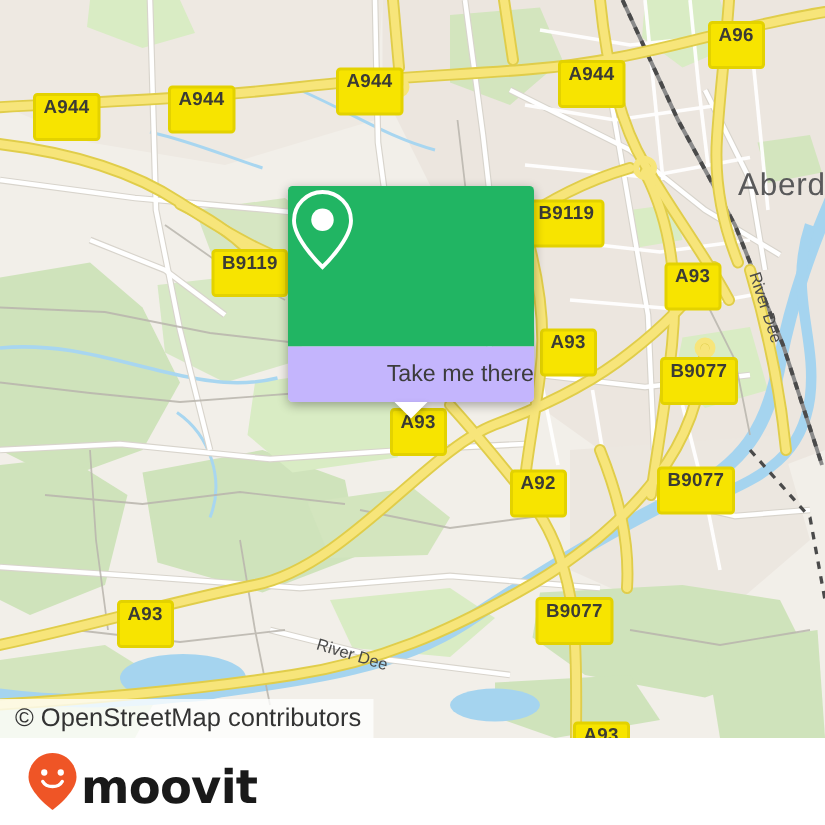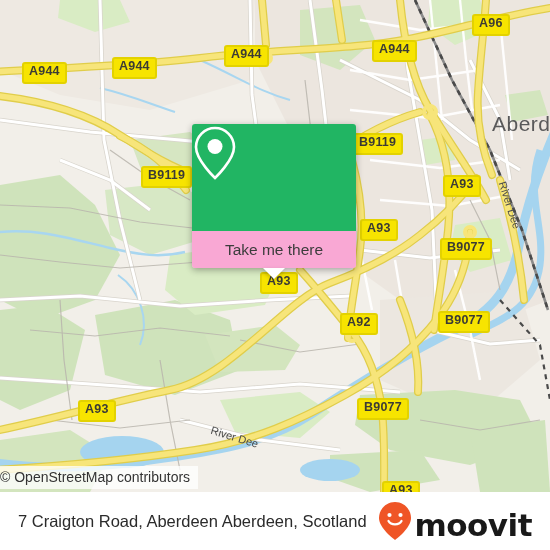--- a/index.html
+++ b/index.html
@@ -17,21 +17,21 @@
   
   .shield{
     position:absolute;
     background:#f7e400;
     border:2px solid #e3d200;
     border-radius:3px;
     color:#3b3b35;
     font-size:12.5px;
     font-weight:bold;
     letter-spacing:.2px;
-    padding:1px 5px 4px 5px;
+    padding:1px 5px 14px 5px;
     line-height:13px;
     white-space:nowrap;
     font-family:"Liberation Sans", sans-serif;
   }
   .city-label{
     position:absolute;
     color:#59595a;
     font-size:21px;
     letter-spacing:.5px;
     white-space:nowrap;
@@ -53,44 +53,44 @@
     overflow:visible;
     z-index:40;
   }
   #card-top{
     background:#21b563;
     height:107px;
     border-radius:3px 3px 0 0;
     display:flex;align-items:center;justify-content:center;
   }
   #card-bottom{
-    background:#f9a8d4;
+    background:#c4b5fd;
     border-radius:0 0 3px 3px;
     height:37px;
-    display:flex;align-items:center;justify-content:center;
+    display:flex;align-items:center;justify-content:flex-end;
   }
   #card-bottom span{
     color:#3c3c3c;font-size:15.5px;
   }
   #card-tail{
     position:absolute;left:50%;top:144px;
     transform:translateX(-50%);
     width:0;height:0;
     border-left:11px solid transparent;
     border-right:11px solid transparent;
     border-top:11px solid #ffffff;
     filter:drop-shadow(0 2px 2px rgba(0,0,0,.22));
   }
 
   
   #attribution{
     position:absolute;left:0;top:466px;
     background:rgba(255,255,255,.78);
-    padding:3px 8px 4px 0;
-    font-size:14px;color:#333;
+    padding:3px 8px 4px 10px;
+    font-size:17px;color:#333;
     z-index:30;white-space:nowrap;
   }
 
   
   #footer{
     position:absolute;left:0;top:492px;width:550px;height:58px;
     background:#ffffff;
     display:flex;align-items:center;justify-content:space-between;
     box-sizing:border-box;padding:0 18px 0 18px;
     z-index:50;
@@ -300,21 +300,20 @@
       <div id="card-bottom">
         <span>Take me there</span>
       </div>
       <div id="card-tail"></div>
     </div>
 
     <div id="attribution">© OpenStreetMap contributors</div>
   </div>
 
   <div id="footer">
-    <div id="address">7 Craigton Road, Aberdeen Aberdeen, Scotland</div>
     <div id="brand">
       <svg width="34" height="40" viewBox="0 0 34 40">
         <path d="M17 1 C8.2 1, 1 8.2, 1 17 C1 27.5, 17 39, 17 39 C17 39, 33 27.5, 33 17 C33 8.2, 25.8 1, 17 1 Z" fill="#ef5526"></path>
         <circle cx="11.5" cy="14" r="2.1" fill="#ffffff"></circle>
         <circle cx="22.5" cy="14" r="2.1" fill="#ffffff"></circle>
         <path d="M10.5 20 C13 24.5, 21 24.5, 23.5 20" stroke="#ffffff" stroke-width="2.3" fill="none" stroke-linecap="round"></path>
       </svg>
       <div id="brand-word">moovit</div>
     </div>
   </div>

